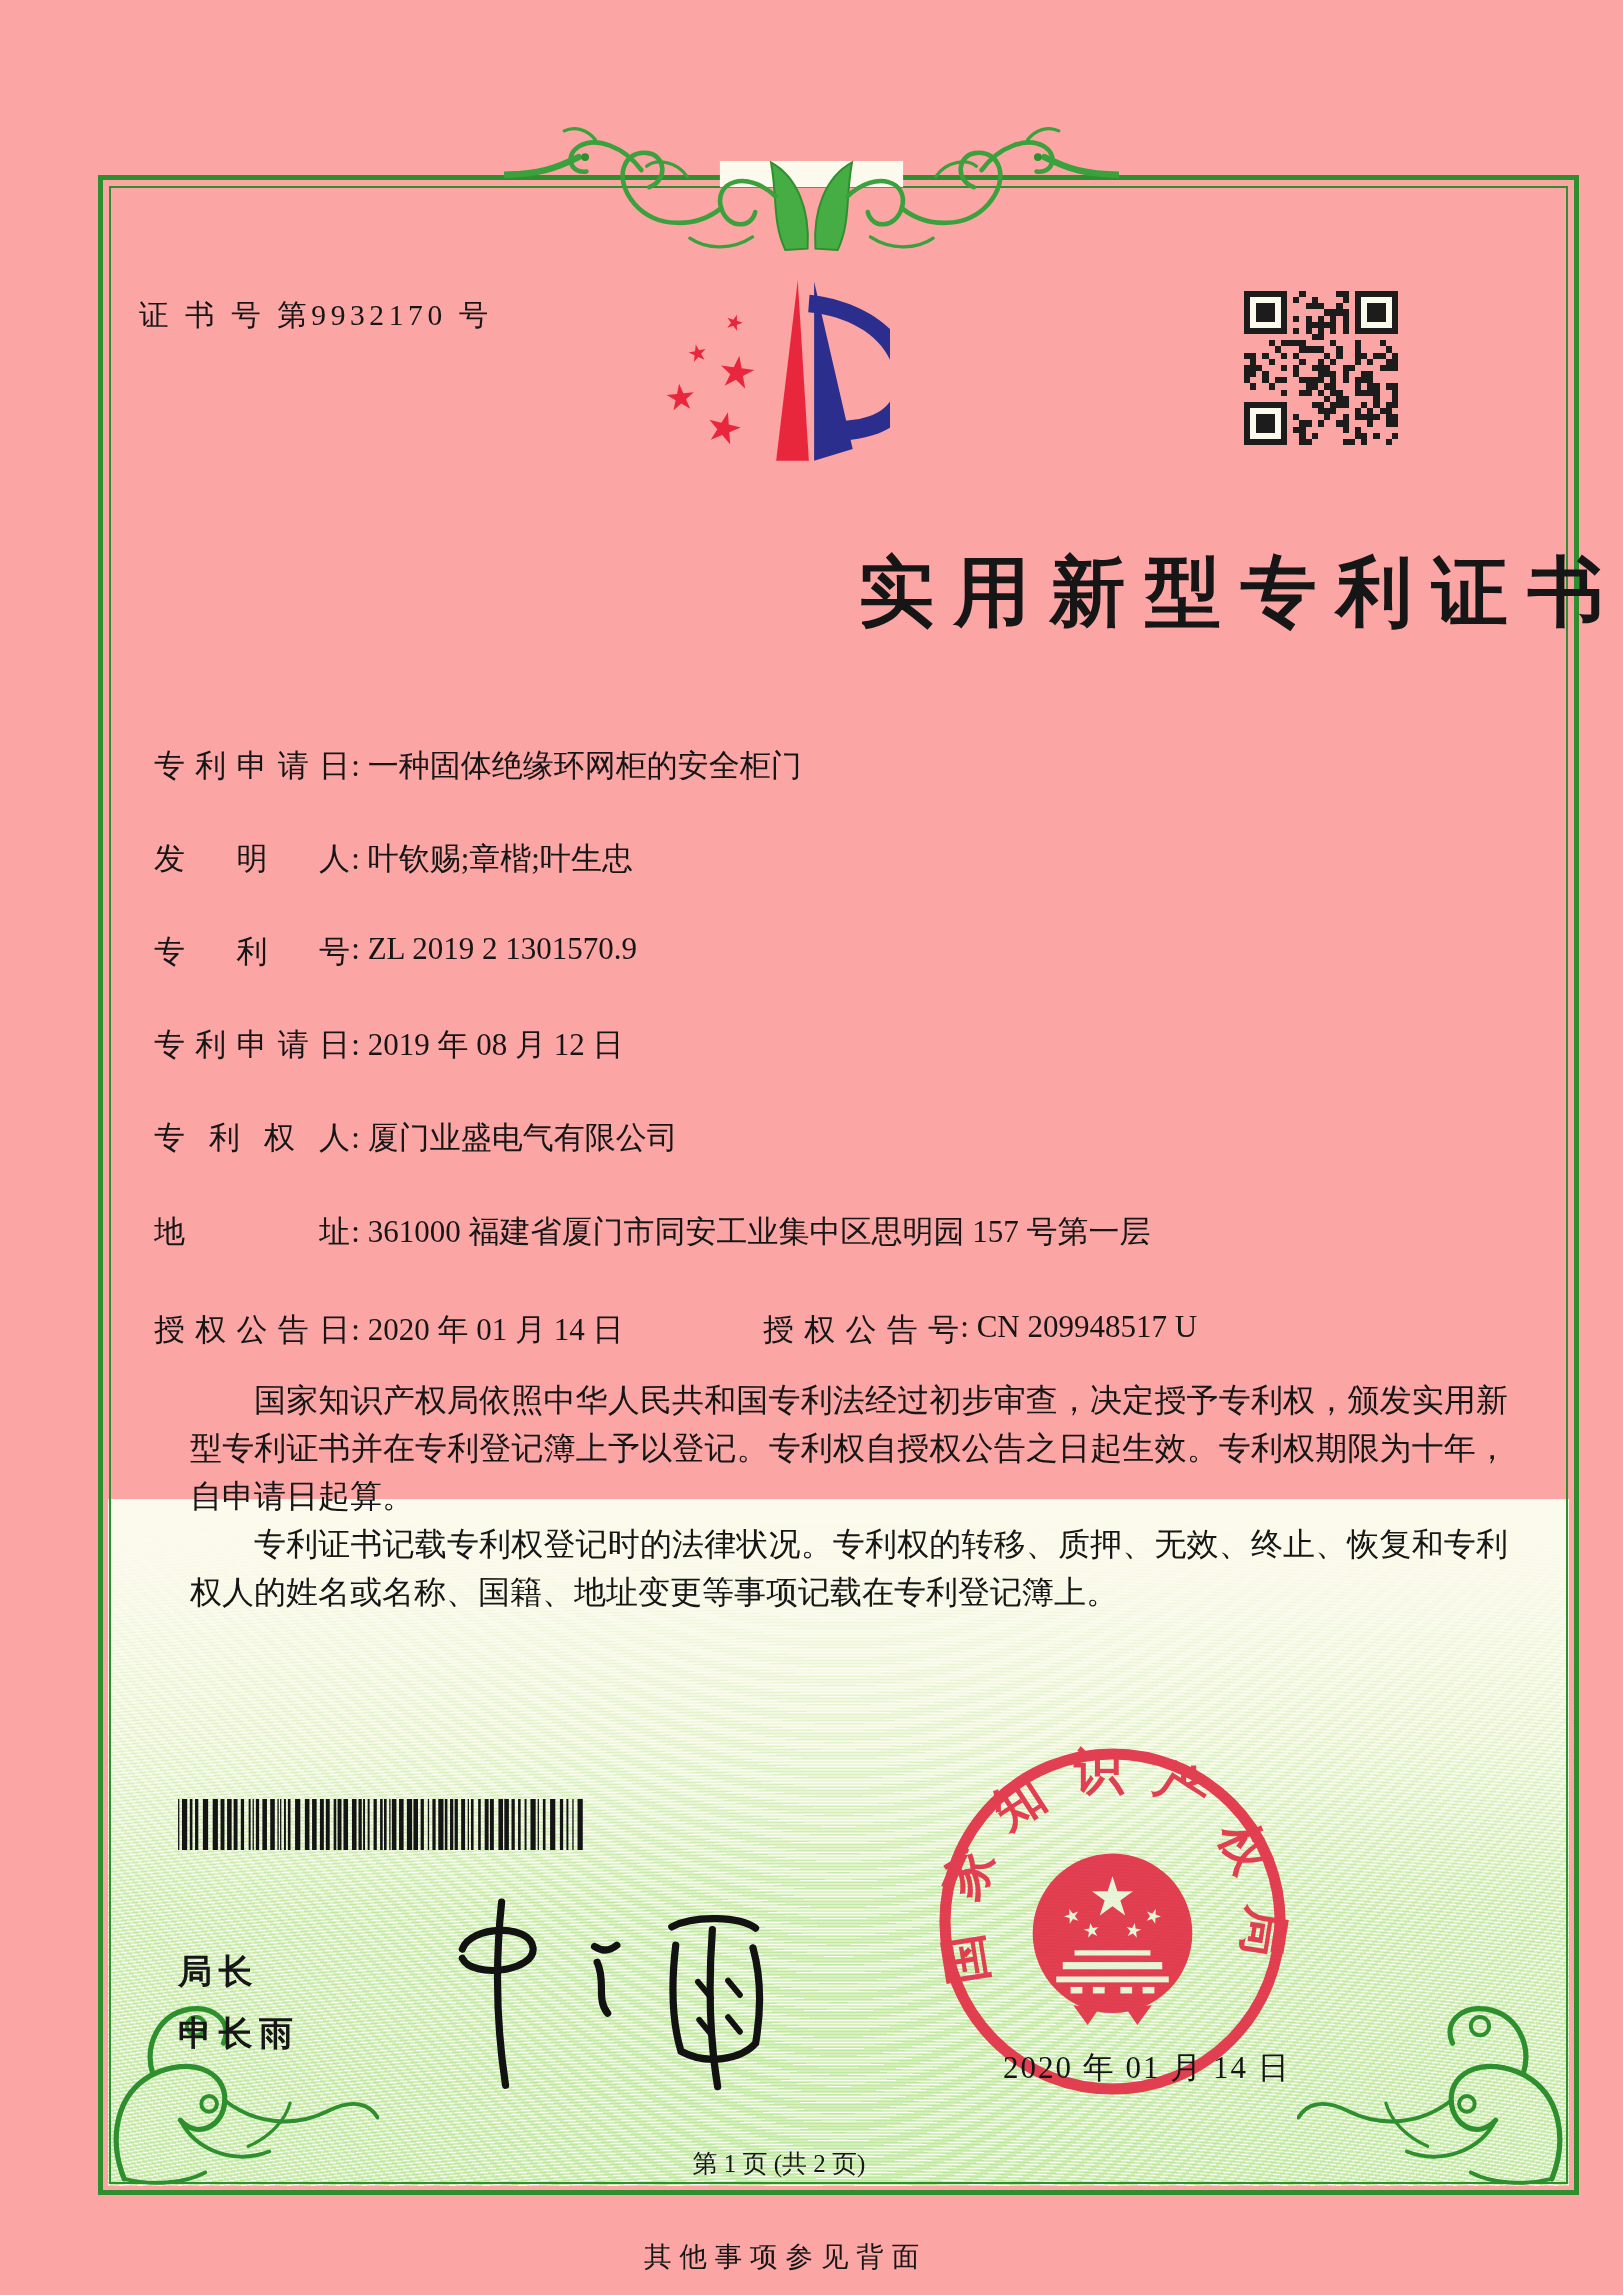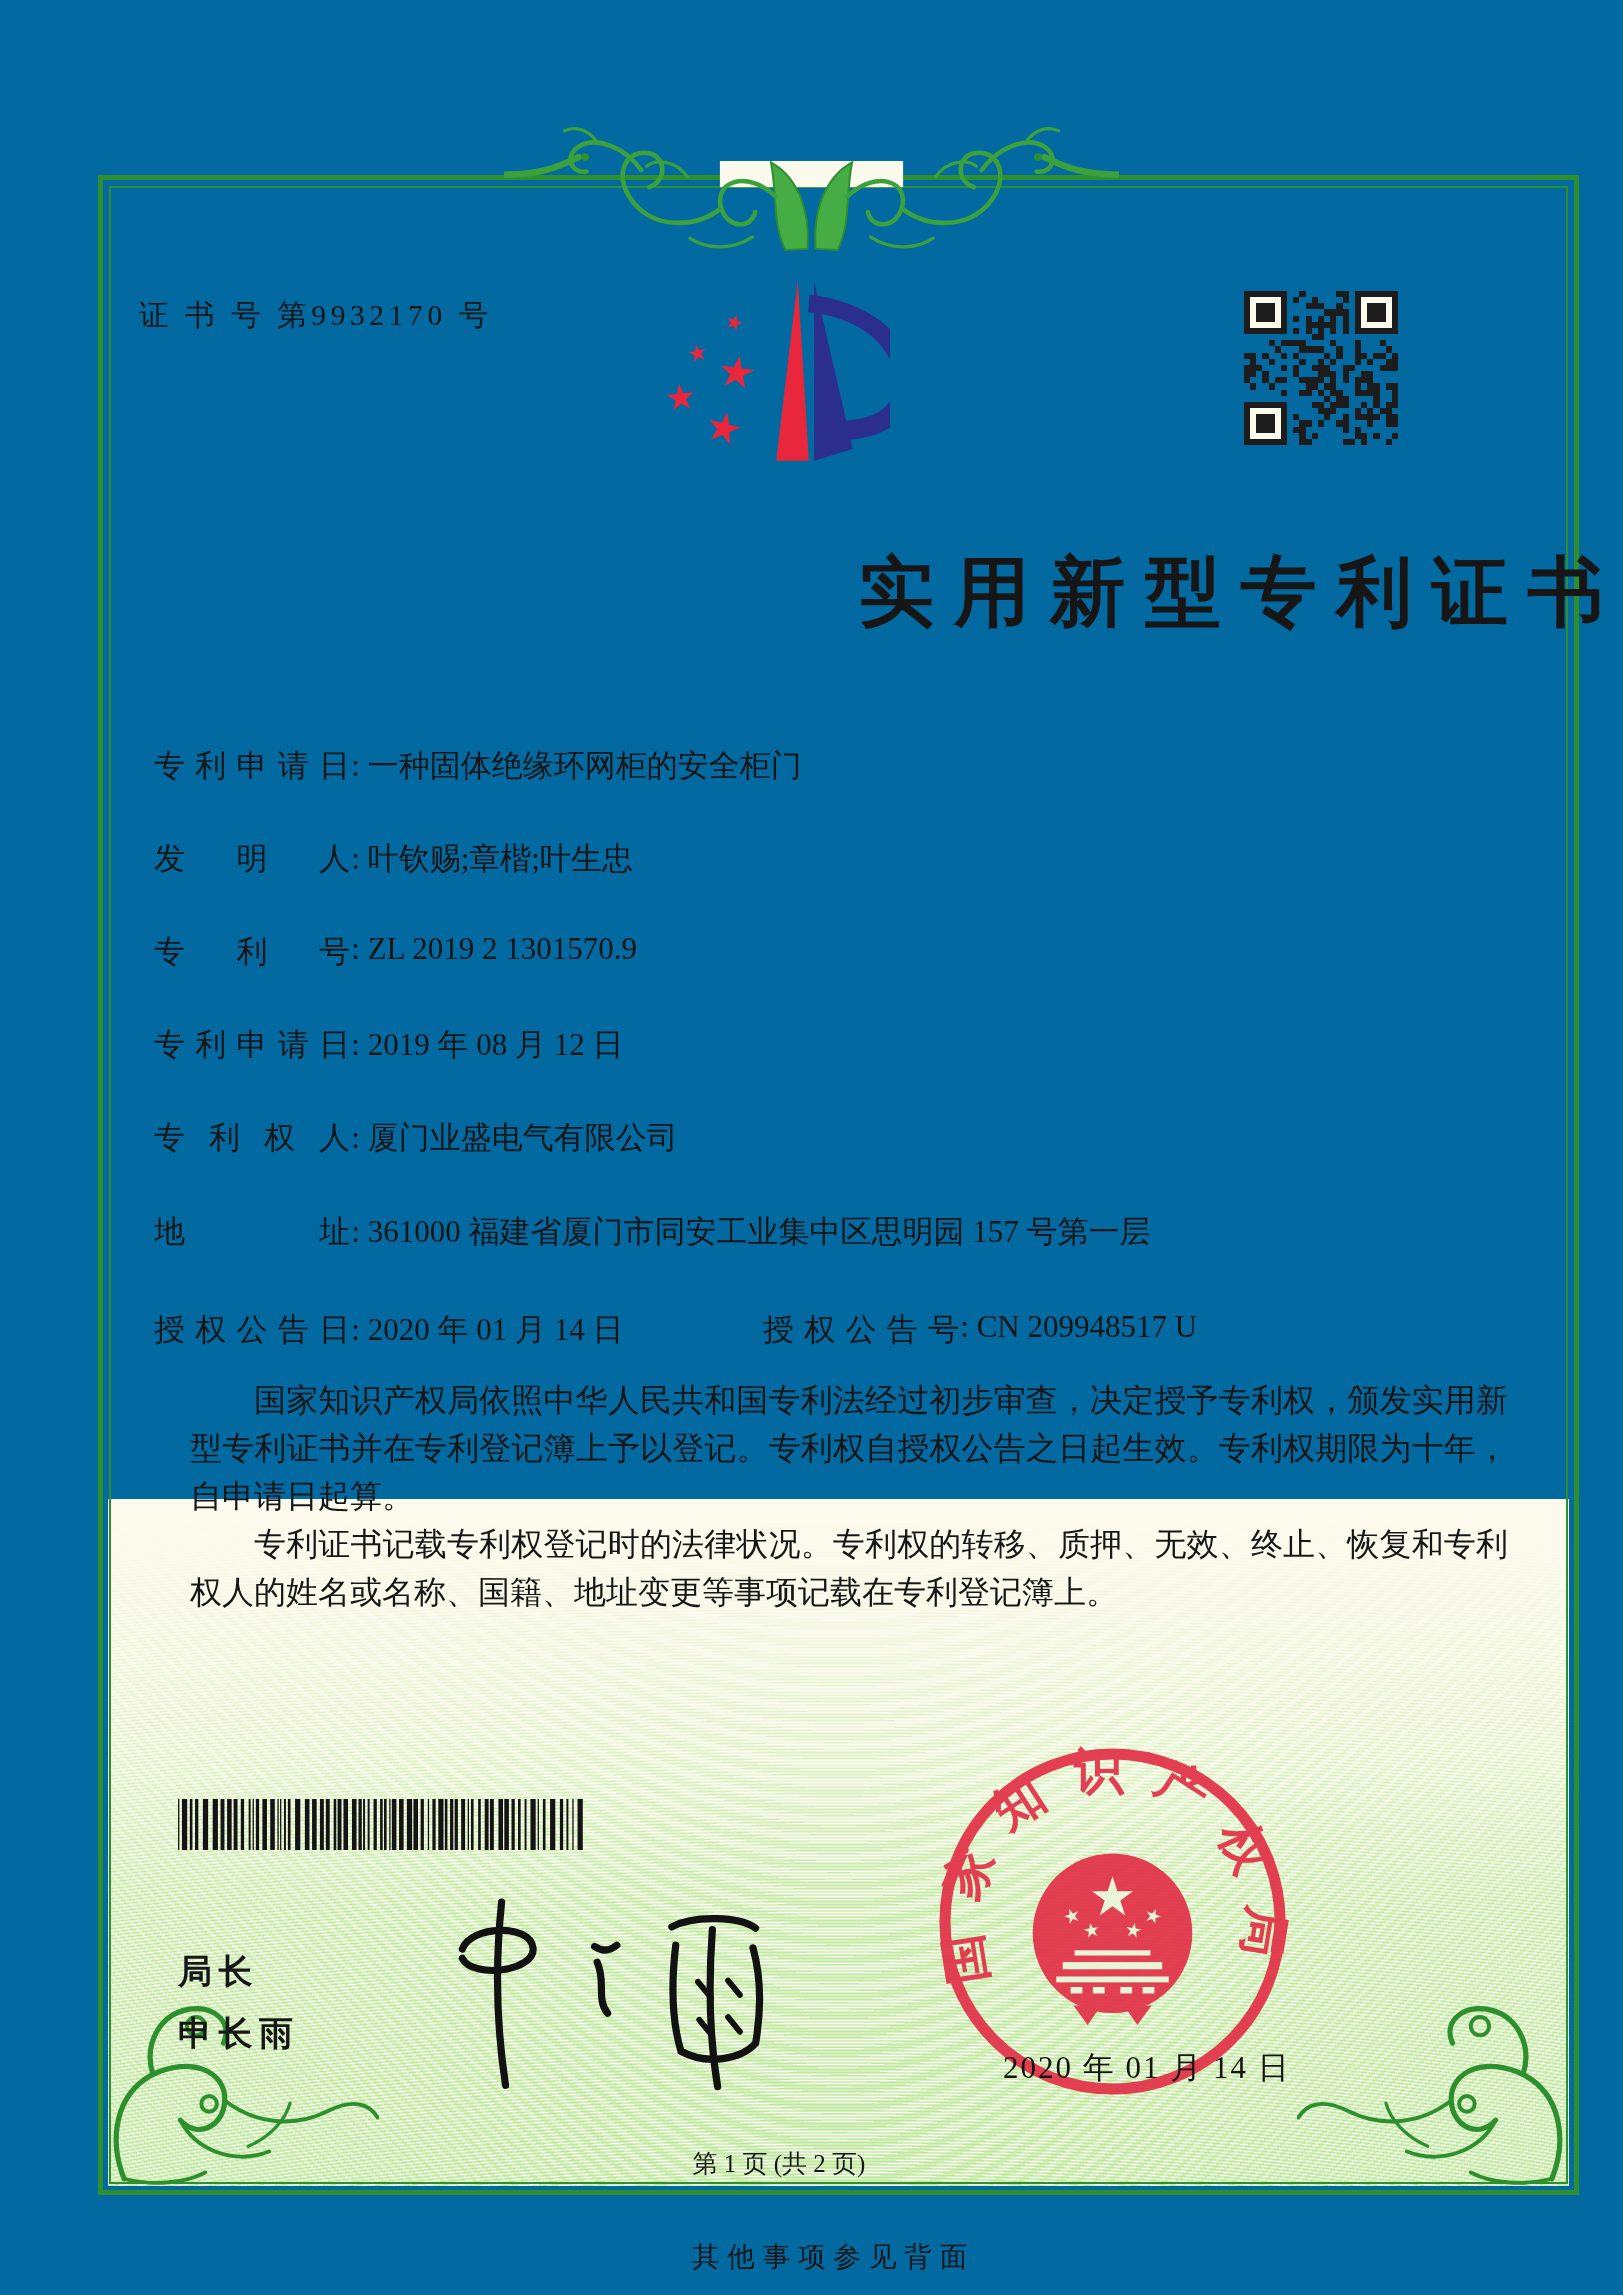--- a/index.html
+++ b/index.html
@@ -1,16 +1,16 @@
 <!DOCTYPE html>
 <html style="font-size:10.5px"><head>
 <meta charset="utf-8">
 <style>
   html,body{margin:0;padding:0;background:#e9e7da;}
-  #page{position:relative;width:1623px;height:2295px;background:#0369a1;overflow:hidden;
+  #page{position:relative;width:1623px;height:2295px;background:#fca5a5;overflow:hidden;
         font-family:"Liberation Serif","DejaVu Serif",serif;color:#161616;}
   .abs{position:absolute;}
 
   
   #frame-outer{position:absolute;left:98px;top:175px;width:1481px;height:2020px;
                border:5.9px solid #2e8f2e;box-sizing:border-box;z-index:2;}
   #frame-inner{position:absolute;inset:5.9px;border:2px solid #2e8f2e;}
 
   
   #waves{position:absolute;left:108px;top:1499px;width:1461px;height:687px;z-index:1;
@@ -44,21 +44,21 @@
   #barcode{left:178px;top:1799px;z-index:3;}
   #officer-title{left:178px;top:1949px;font-size:34px;font-weight:bold;z-index:3;
                  font-family:"Liberation Sans","DejaVu Sans",sans-serif;letter-spacing:6.5px;}
   #officer-name{left:178px;top:2011px;font-size:34px;font-weight:bold;z-index:3;
                 font-family:"Liberation Sans","DejaVu Sans",sans-serif;letter-spacing:6.5px;text-align:right;}
   #signature{left:432px;top:1885px;z-index:4;}
   #seal{left:926px;top:1735px;z-index:3;}
   #seal-date{left:1003px;top:2047px;font-size:31px;letter-spacing:2px;z-index:4;color:#141414;}
 
   #page-info{left:0;top:2147px;width:1558px;text-align:center;font-size:25px;z-index:3;}
-  #back-note{left:0;top:2239px;width:1571px;text-align:center;font-size:27.5px;letter-spacing:7.9px;z-index:3;margin-left:48px;}
+  #back-note{left:0;top:2239px;width:1571px;text-align:center;font-size:27.5px;letter-spacing:7.9px;z-index:3;}
 
   
   .deco{z-index:2;}
 </style>
 </head>
 <body>
 
 <div id="page">
 
   <svg width="0" height="0" style="position:absolute" aria-hidden="true">

